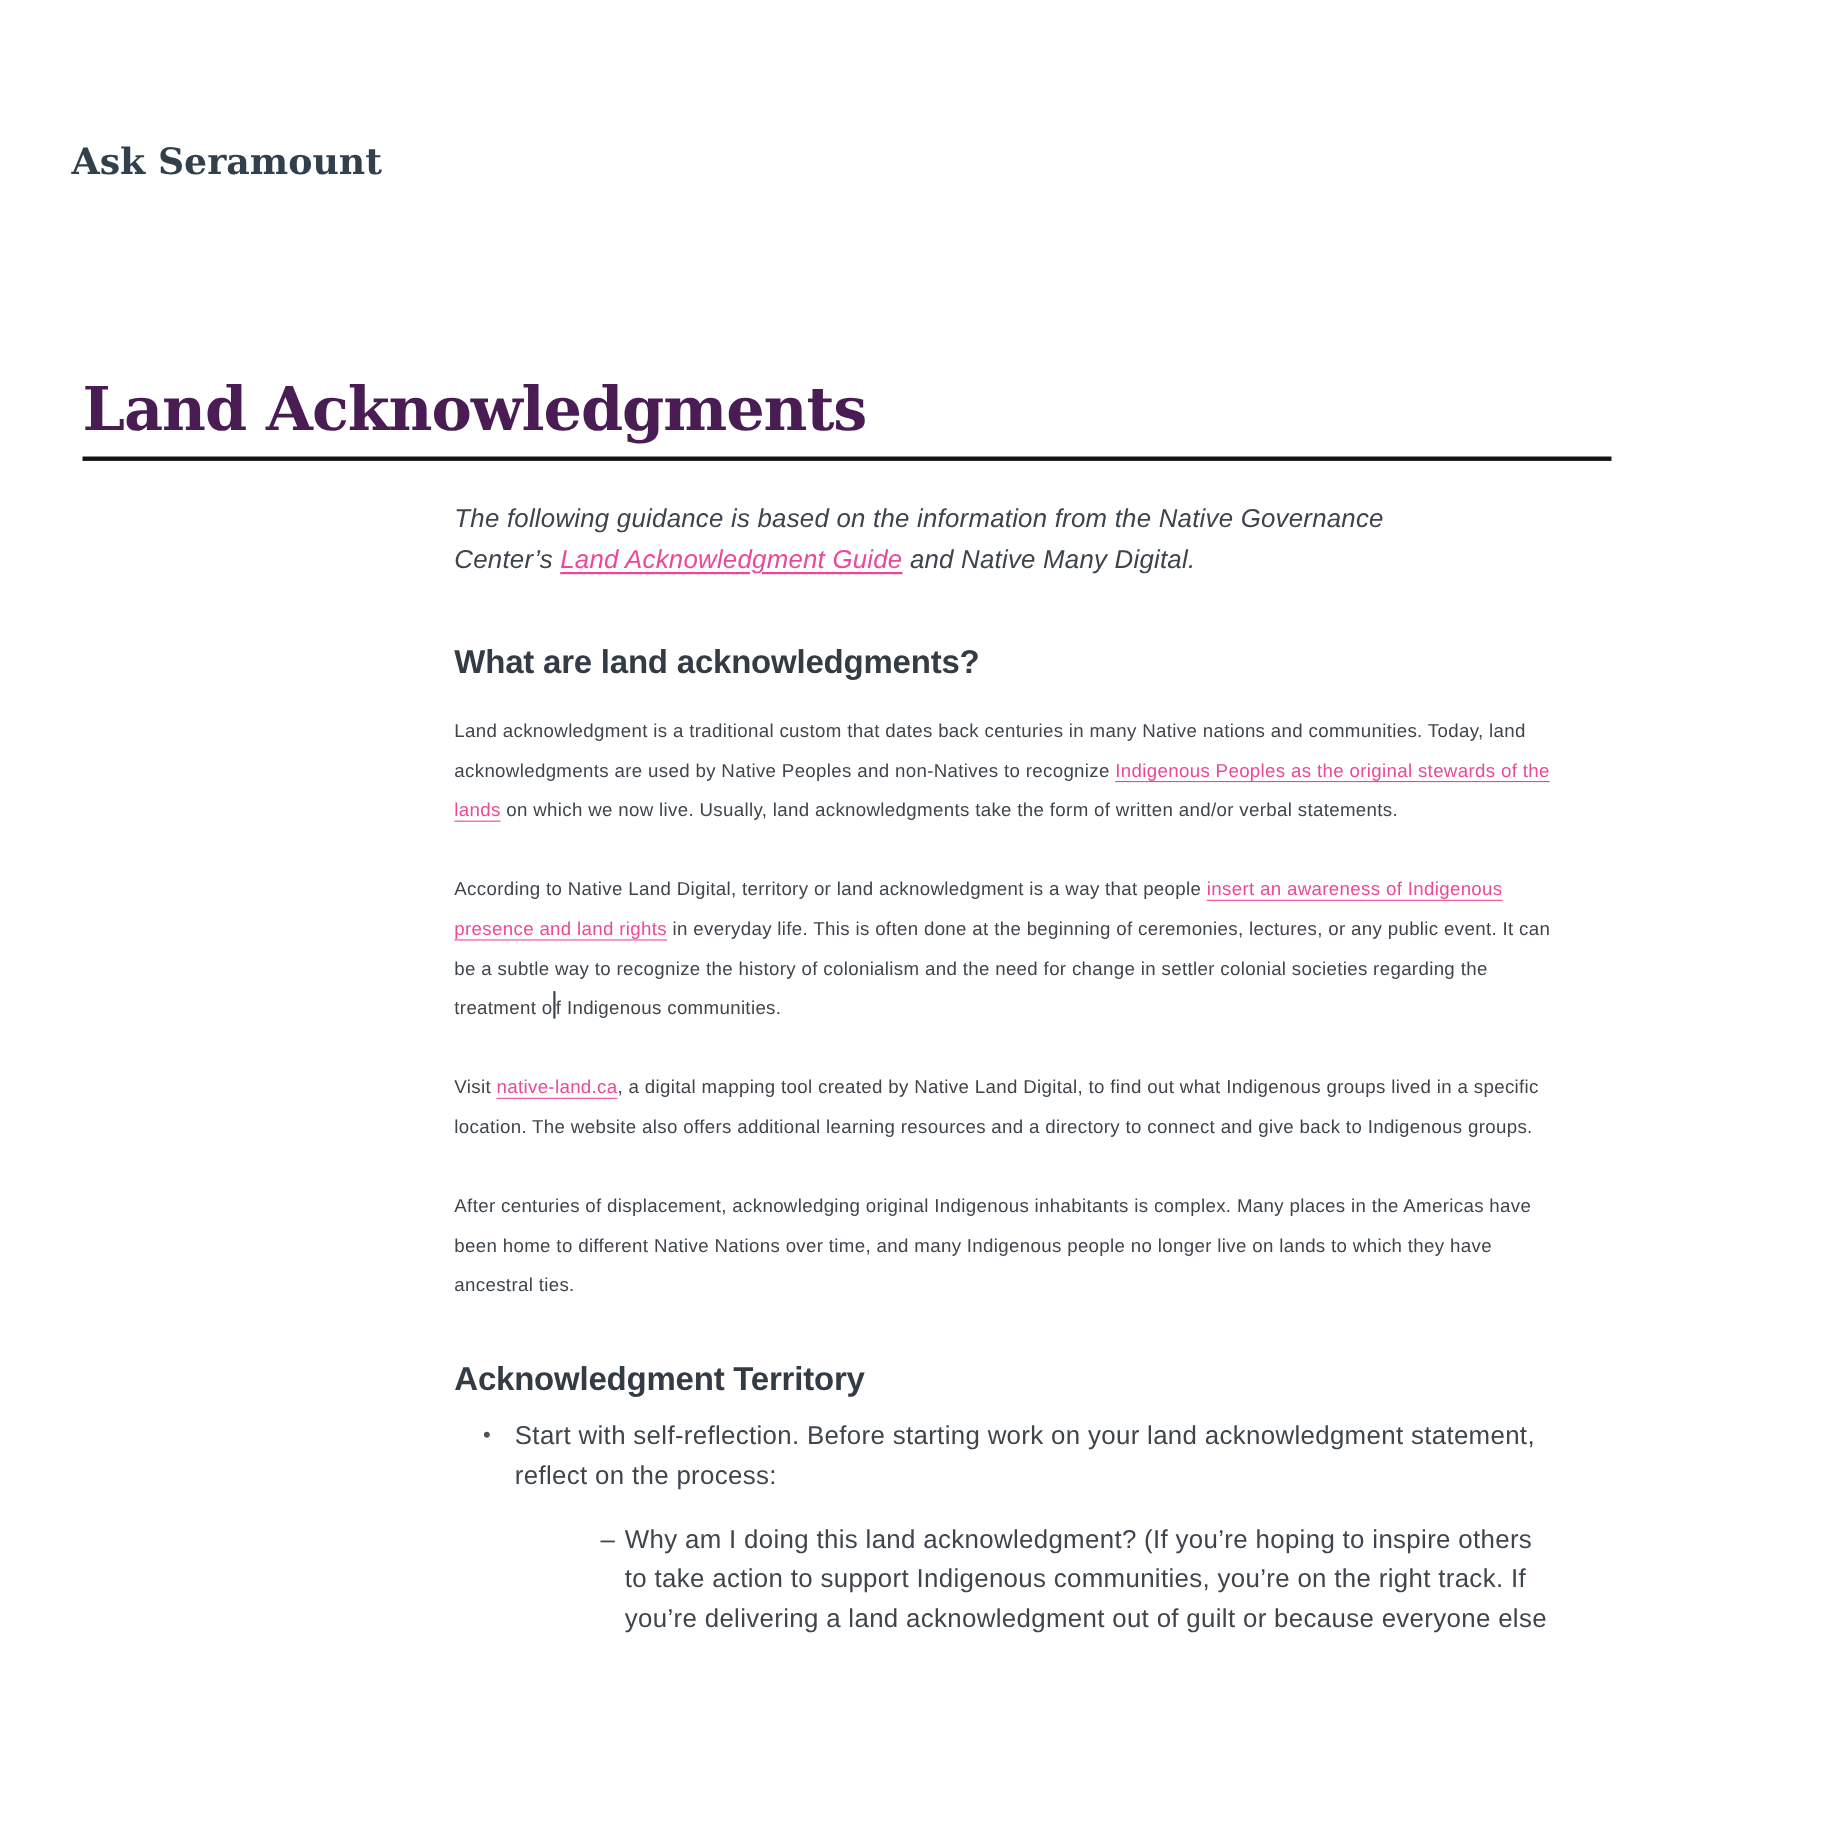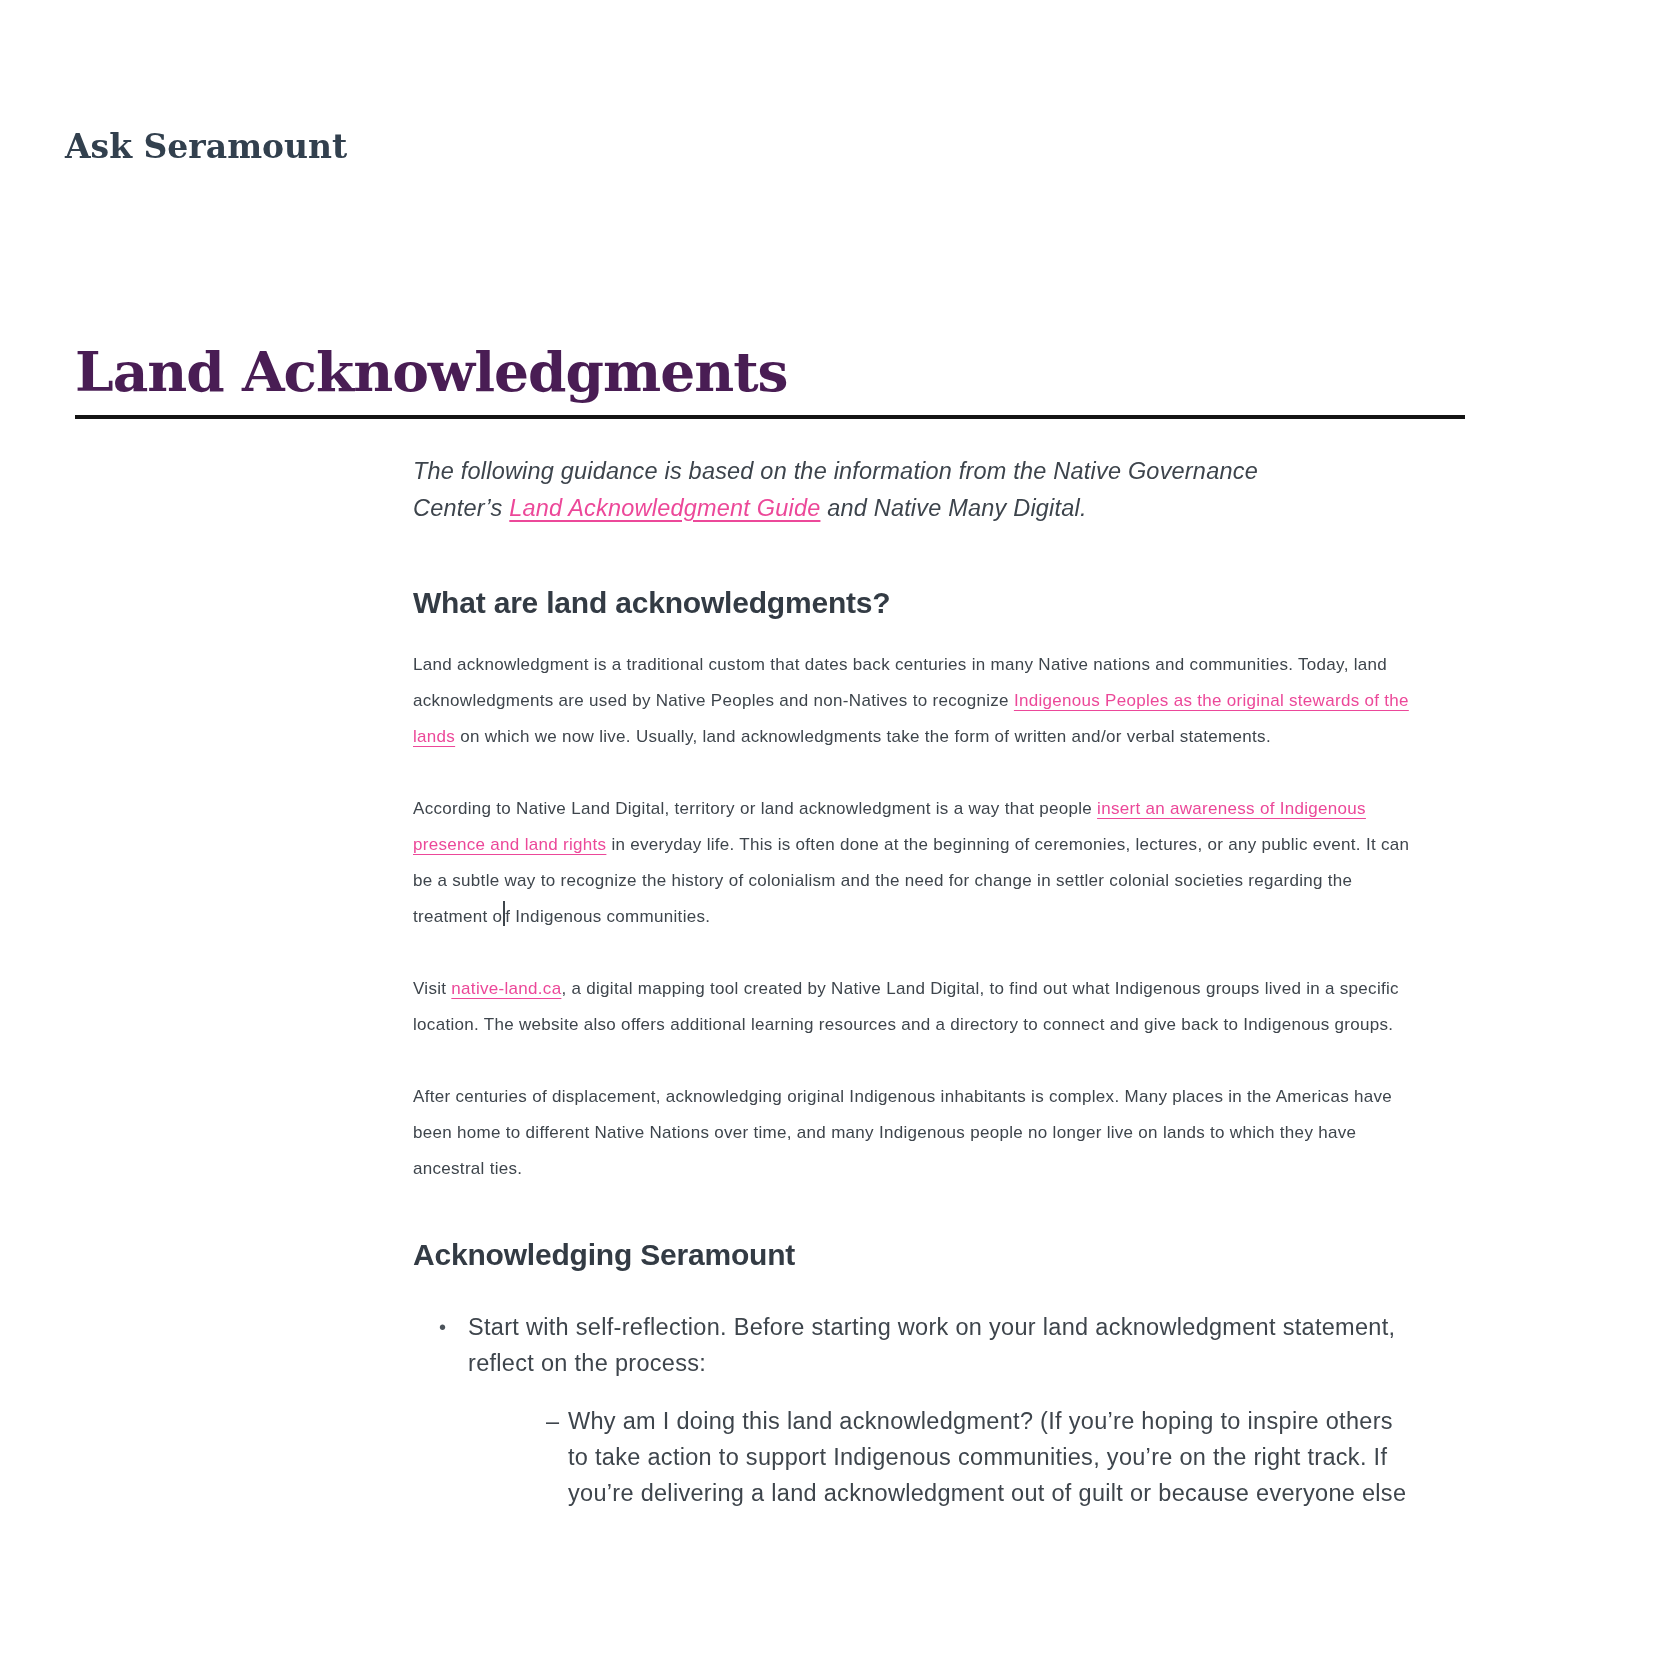--- a/index.html
+++ b/index.html
@@ -58,21 +58,21 @@
   }
   p.body-p + p.body-p { margin-top:36px; }
 
   a.text-link { color:#ec4899; text-decoration:underline; text-underline-offset:4px; }
 
   .caret {
     display:inline-block; width:2px; height:25px;
     background:#3e454c; vertical-align:-4px; margin-left:1px;
   }
 
-  ul.bullets { list-style:none; margin-top:36px; }
+  ul.bullets { list-style:none; margin-top:14px; }
   ul.bullets > li {
     position:relative; padding-left:55px;
     font-size:23.5px; line-height:36px; letter-spacing:0.3px; color:#3e454c;
   }
   ul.bullets > li::before {
     content:"\2022"; position:absolute; left:26px; top:0;
     font-size:20px; color:#4b535b;
   }
 
   ul.dashes { list-style:none; margin-top:22px; }
@@ -103,21 +103,21 @@
     <h2 class="section-heading">What are land acknowledgments?</h2>
 
     <p class="body-p"><span>Land acknowledgment is a traditional custom that dates back centuries in many Native nations and communities. Today, land acknowledgments are used by Native Peoples and non-Natives to recognize </span><a class="text-link" href="#">Indigenous Peoples as the original stewards of the lands</a><span> on which we now live. Usually, land acknowledgments take the form of written and/or verbal statements.</span></p>
 
     <p class="body-p"><span>According to Native Land Digital, territory or land acknowledgment is a way that people </span><a class="text-link" href="#">insert an awareness of Indigenous presence and land rights</a><span> in everyday life. This is often done at the beginning of ceremonies, lectures, or any public event. It can be a subtle way to recognize the history of colonialism and the need for change in settler colonial societies regarding the treatment o</span><span class="caret"></span><span>f Indigenous communities.</span></p>
 
     <p class="body-p"><span>Visit </span><a class="text-link" href="#">native-land.ca</a><span>, a digital mapping tool created by Native Land Digital, to find out what Indigenous groups lived in a specific location. The website also offers additional learning resources and a directory to connect and give back to Indigenous groups.</span></p>
 
     <p class="body-p">After centuries of displacement, acknowledging original Indigenous inhabitants is complex. Many places in the Americas have been home to different Native Nations over time, and many Indigenous people no longer live on lands to which they have ancestral ties.</p>
 
-    <h2 class="section-heading territory">Acknowledging Seramount</h2>
+    <h2 class="section-heading territory">Acknowledgment Territory</h2>
 
     <ul class="bullets">
       <li><span>Start with self-reflection. Before starting work on your land acknowledgment statement, reflect on the process:</span>
         <ul class="dashes">
           <li><span>Why am I doing this land acknowledgment? (If you’re hoping to inspire others to take action to support Indigenous communities, you’re on the right track. If you’re delivering a land acknowledgment out of guilt or because everyone else</span></li>
         </ul>
       </li>
     </ul>
 
   </div>

